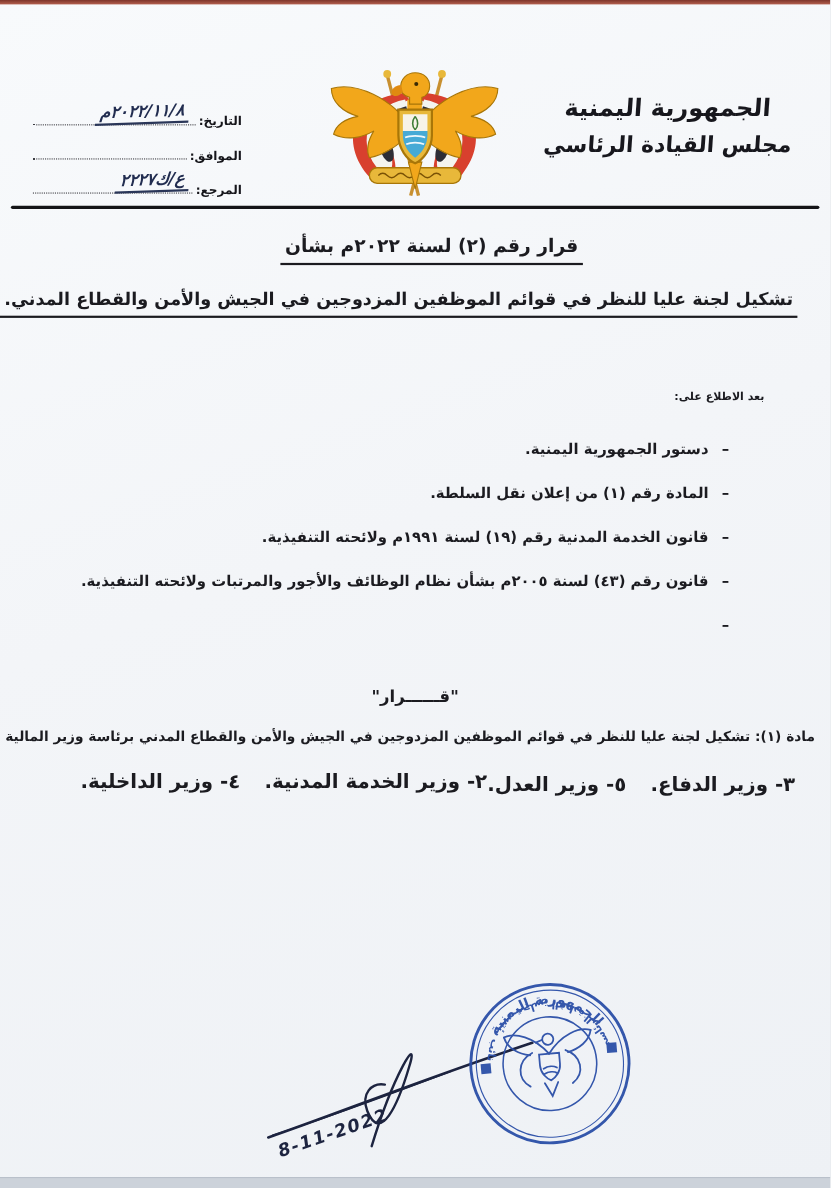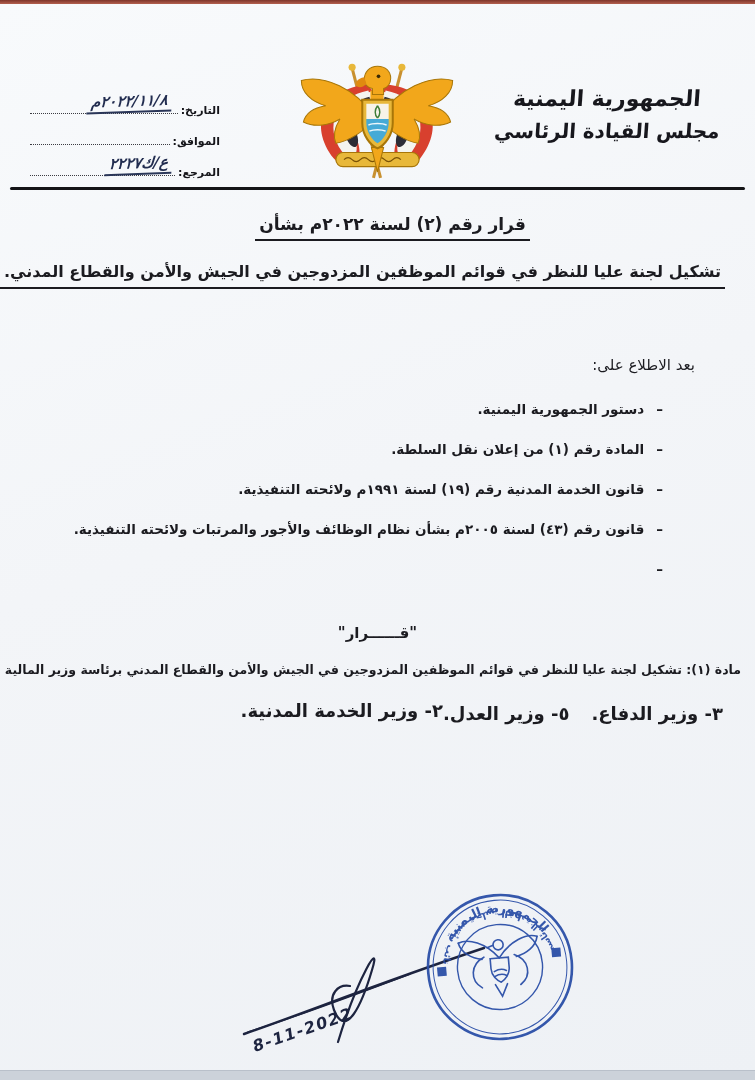--- a/index.html
+++ b/index.html
@@ -32,21 +32,21 @@
 
   
   .title-block{position:absolute;top:214px;left:0;right:0;text-align:center;padding-left:30px;}
   .title-line1{display:inline-block;font-size:17px;font-weight:bold;
     border-bottom:2px solid #1b1b20;padding:0 4px 5px 4px;}
   .title-line2-wrap{position:absolute;top:262px;left:0;right:0;text-align:left;}
   .title-line2{display:inline-block;font-size:16px;font-weight:bold;
     border-bottom:2px solid #1b1b20;padding:0 4px 6px 4px;}
 
   
-  .preamble-heading{position:absolute;top:356px;right:60px;font-size:15px;font-weight:normal;}
+  .preamble-heading{position:absolute;top:356px;right:60px;font-size:10px;font-weight:bold;}
   .preamble-list{position:absolute;top:398px;right:92px;display:flex;flex-direction:column;gap:18px;}
   .preamble-item{display:flex;gap:12px;font-size:13.5px;font-weight:bold;line-height:22px;white-space:nowrap;}
   .preamble-item .dash{font-weight:bold;}
 
   
   .decree-heading{position:absolute;top:624px;left:0;right:0;text-align:center;
     font-size:15px;font-weight:bold;}
   .article-line{position:absolute;top:662px;right:14px;font-size:12.5px;font-weight:bold;
     white-space:nowrap;}
   .members-col{position:absolute;display:flex;flex-direction:row;gap:22px;
@@ -165,20 +165,21 @@
 
   <div class="decree-heading">"قــــــرار"</div>
   <div class="article-line">مادة (١): تشكيل لجنة عليا للنظر في قوائم الموظفين المزدوجين في الجيش والأمن والقطاع المدني برئاسة وزير المالية وعضوية كل من:</div>
 
   <div class="members-col members-right">
     <div class="member-item">٣- وزير الدفاع.</div>
     <div class="member-item">٥- وزير العدل.</div>
   </div>
   <div class="members-col members-left">
     <div class="member-item">٢- وزير الخدمة المدنية.</div>
+    <div class="member-item">٤- وزير الداخلية.</div>
   </div>
 
   <div class="signature-wrap">
     <svg viewBox="0 0 256 136" width="256" height="136">
       <path d="M2,112 C60,92 140,60 242,26" stroke="#1d2440" stroke-width="2.4" fill="none" stroke-linecap="round"></path>
       <path d="M6,110 C50,96 110,74 168,52" stroke="#1d2440" stroke-width="1.4" fill="none" stroke-linecap="round"></path>
       <path d="M96,120 C116,54 140,16 130,48 C120,82 104,118 92,88 C86,72 96,62 108,64" stroke="#1d2440" stroke-width="2.2" fill="none" stroke-linecap="round"></path>
       <g transform="translate(112,96) rotate(-19)">
         <text x="0" y="0" font-size="16" font-style="italic" font-weight="bold" fill="#1d2440" font-family="DejaVu Sans, sans-serif" letter-spacing="1.5">8-11-2022</text>
       </g>

